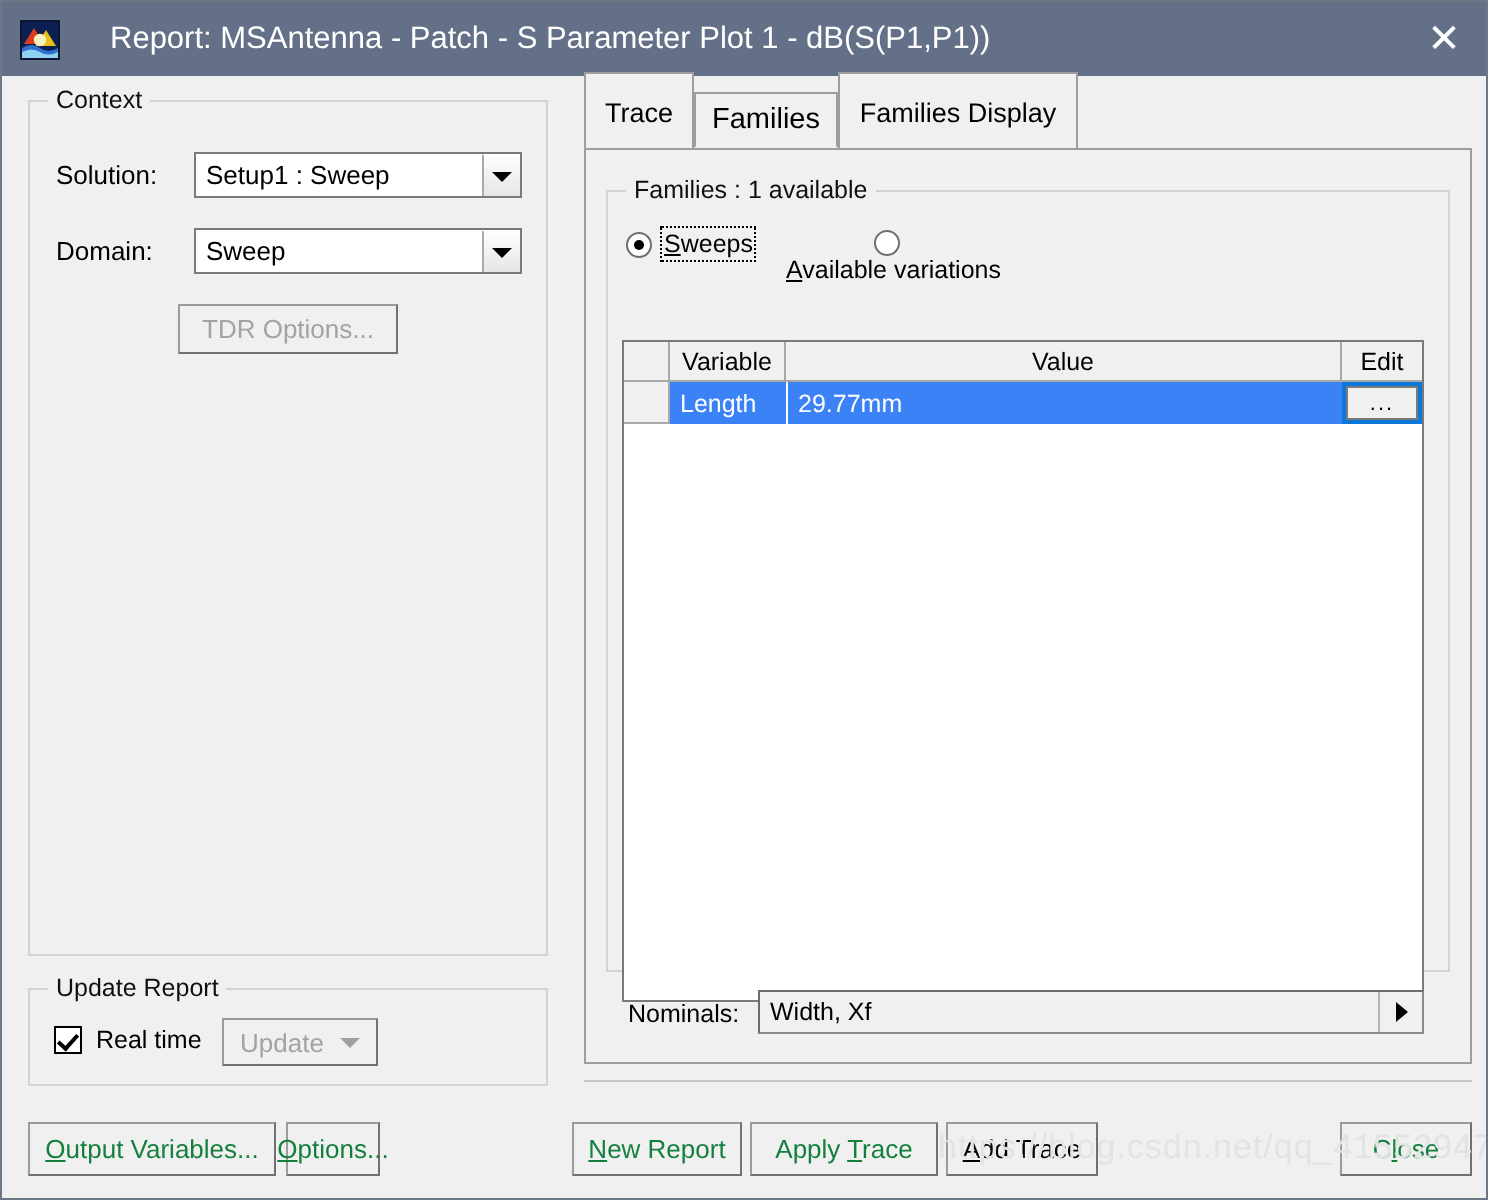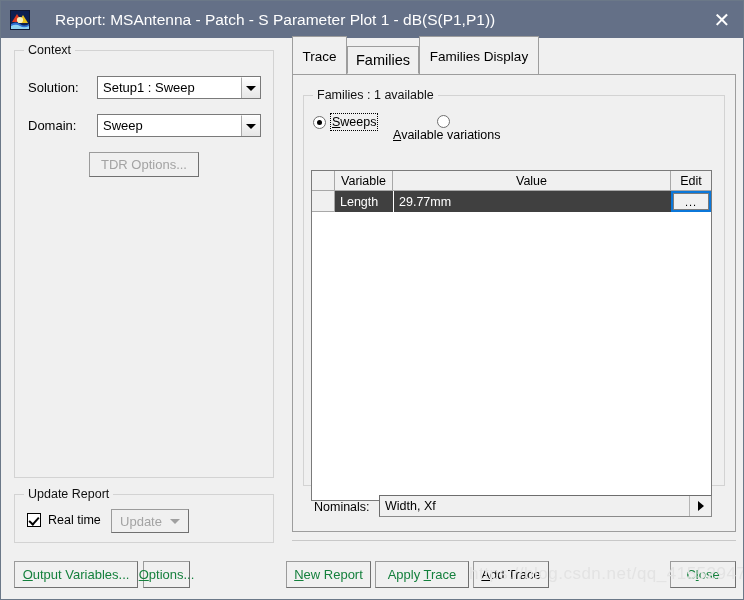--- a/index.html
+++ b/index.html
@@ -272,21 +272,21 @@
     height: 21px;
     align-items: stretch;
   }
   .grid-row .rowhdr {
     background: #f0f0f0;
     border-right: 1px solid #a8a8a8;
     border-bottom: 1px solid #a8a8a8;
     box-sizing: border-box;
   }
   .grid-row .cell {
-    background: #404040;
+    background: #3b82f6;
     color: #ffffff;
     font-size: 12.5px;
     display: flex;
     align-items: center;
     padding-left: 5px;
     box-sizing: border-box;
     white-space: nowrap;
   }
   .grid-row .cell.sep { border-left: 1px solid #ffffff; }
   .grid-row .editcell {

